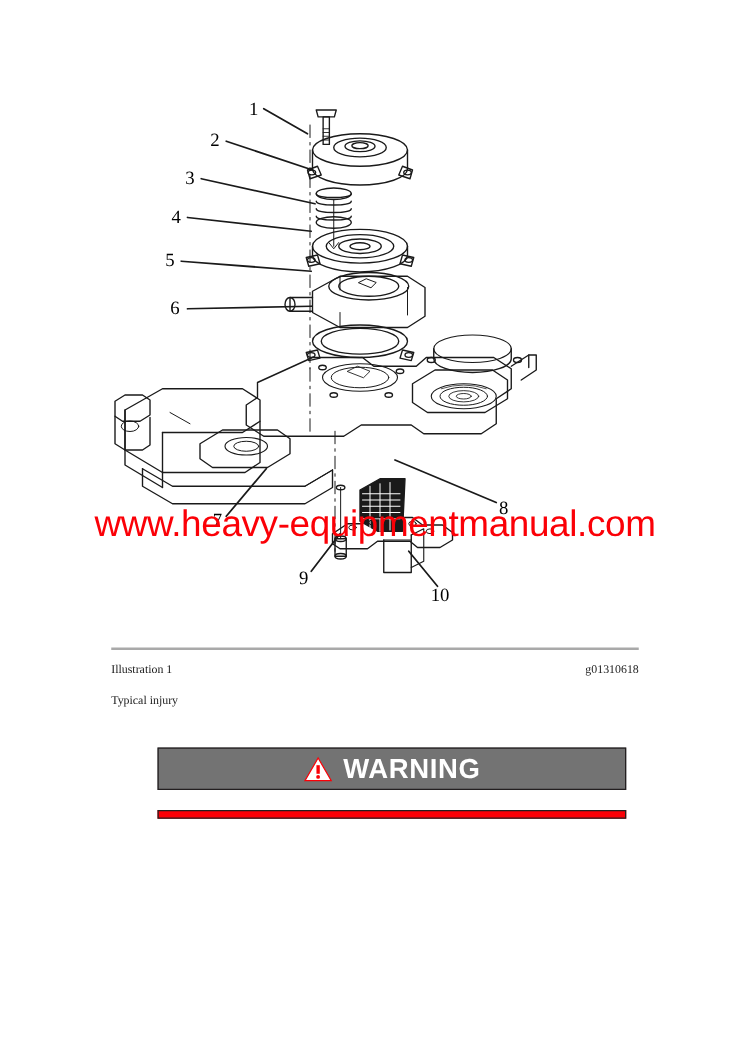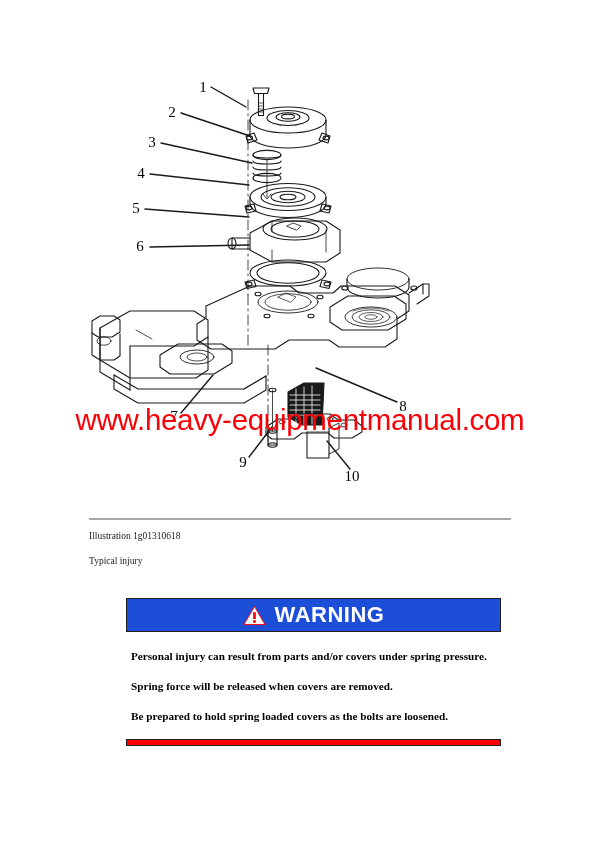--- a/index.html
+++ b/index.html
@@ -56,21 +56,21 @@
     width: 422px;
     height: 2px;
     background: #a9a9a9;
   }
   .caption-row {
     position: absolute;
     left: 89px;
     top: 531px;
     width: 422px;
     display: flex;
-    justify-content: flex-start;
+    justify-content: space-between;
     align-items: baseline;
     font-size: 9.5px;
     color: #1a1a1a;
   }
   .caption-sub {
     position: absolute;
     left: 89px;
     top: 556px;
     font-size: 9.5px;
     color: #1a1a1a;
@@ -79,21 +79,21 @@
   
   .warning-block {
     position: absolute;
     left: 126px;
     top: 598px;
     width: 375px;
   }
   .warning-banner {
     position: relative;
     height: 34px;
-    background: #1d4ed8;
+    background: #737373;
     border: 1.5px solid #231f20;
     box-sizing: border-box;
     display: flex;
     align-items: center;
     justify-content: center;
   }
   .warn-icon {
     width: 23px;
     height: 21px;
     margin-right: 9px;
@@ -327,22 +327,17 @@
 
     <div class="warning-banner">
       <svg class="warn-icon" viewBox="0 0 24 22">
         <path d="M12 1.5 L23 20.5 L1 20.5 Z" fill="#ffffff" stroke="#fb0007" stroke-width="1"></path>
         <rect x="10.6" y="7.5" width="2.8" height="7.2" fill="#fb0007"></rect>
         <circle cx="12" cy="17.3" r="1.6" fill="#fb0007"></circle>
       </svg>
       <span class="warning-word">WARNING</span>
     </div>
 
-    <div class="warning-body">
-      <p>Personal injury can result from parts and/or covers under spring pressure.</p>
-      <p>Spring force will be released when covers are removed.</p>
-      <p>Be prepared to hold spring loaded covers as the bolts are loosened.</p>
-    </div>
 
     <div class="warning-footer"></div>
   </div>
 
 </div>
 
 </body></html>

